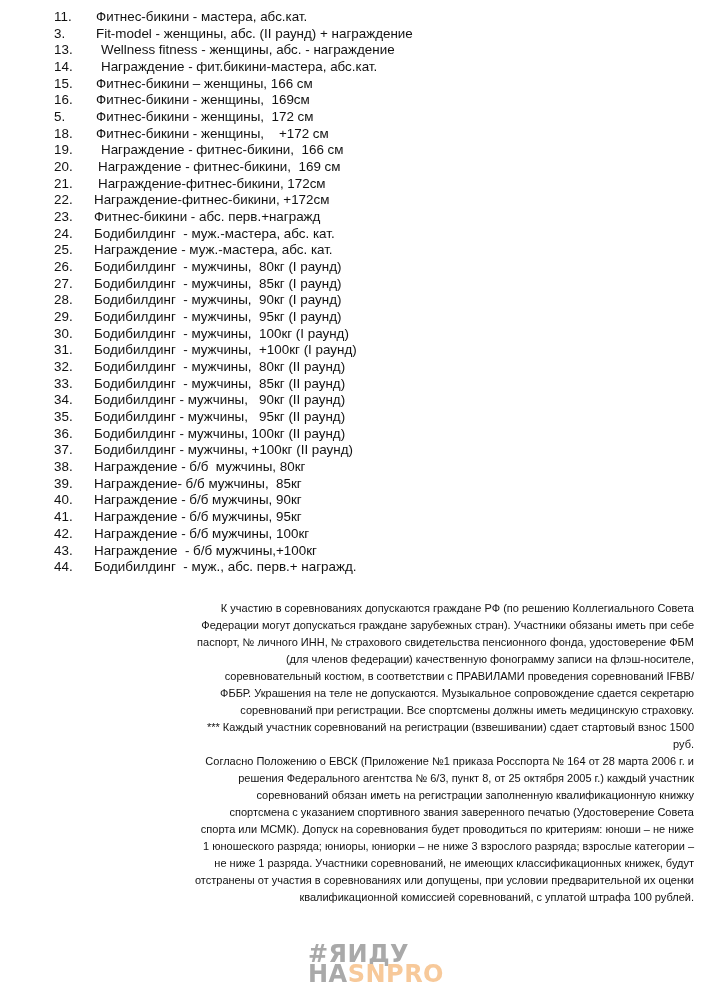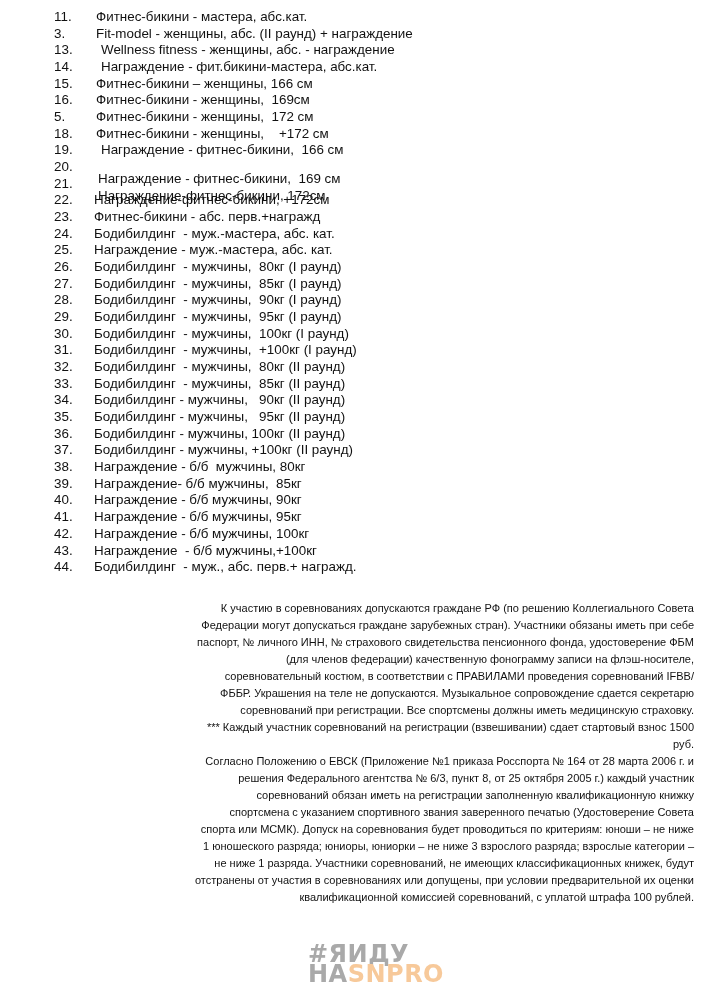--- a/index.html
+++ b/index.html
@@ -41,21 +41,21 @@
       position: absolute;
       left: 0;
       top: 0;
       width: 36px;
     }
     .item-text {
       position: absolute;
       left: 42px;
       top: 0;
     }  
-    .ind-b .item-text { left: 44px; margin-top: 12px; }
+    .ind-b .item-text { left: 44px; }
     .ind-c .item-text { left: 40px; }
     .ind-d .item-text { left: 47px; }
 
     .para {
       position: absolute;
       left: 42px;
       top: 600px;
       width: 640px;
       font-size: 11px;
       line-height: 17px;

